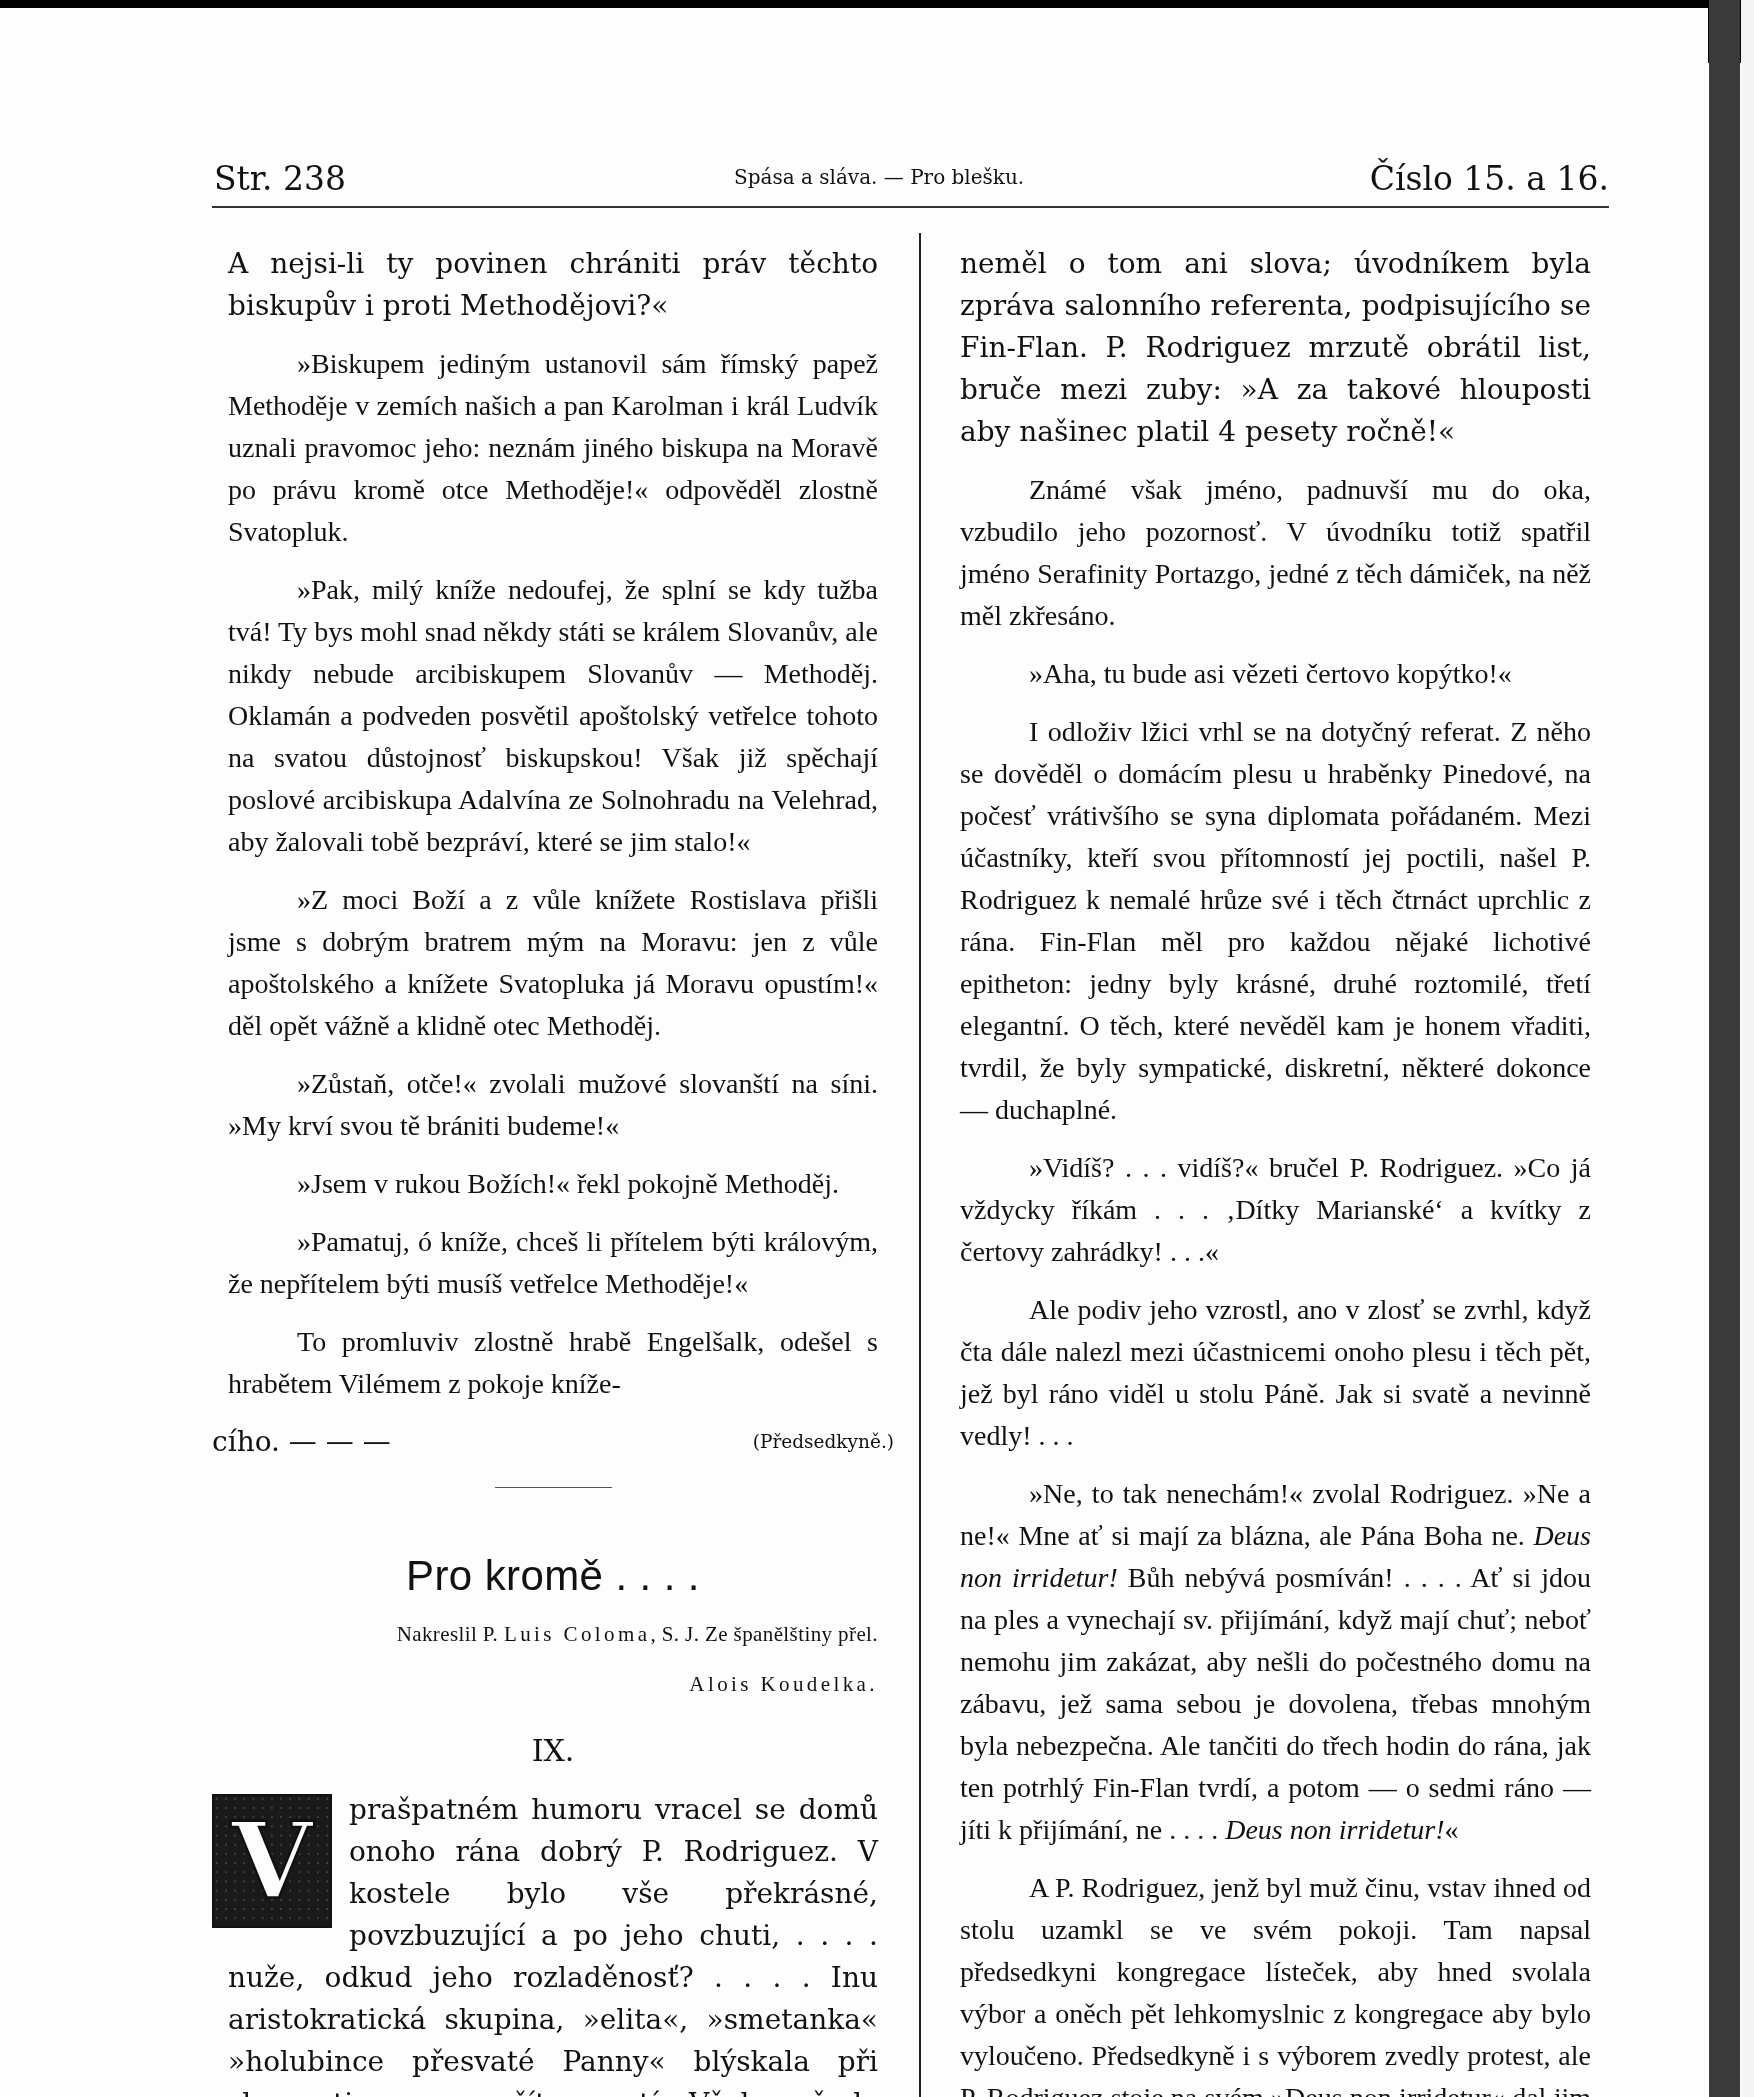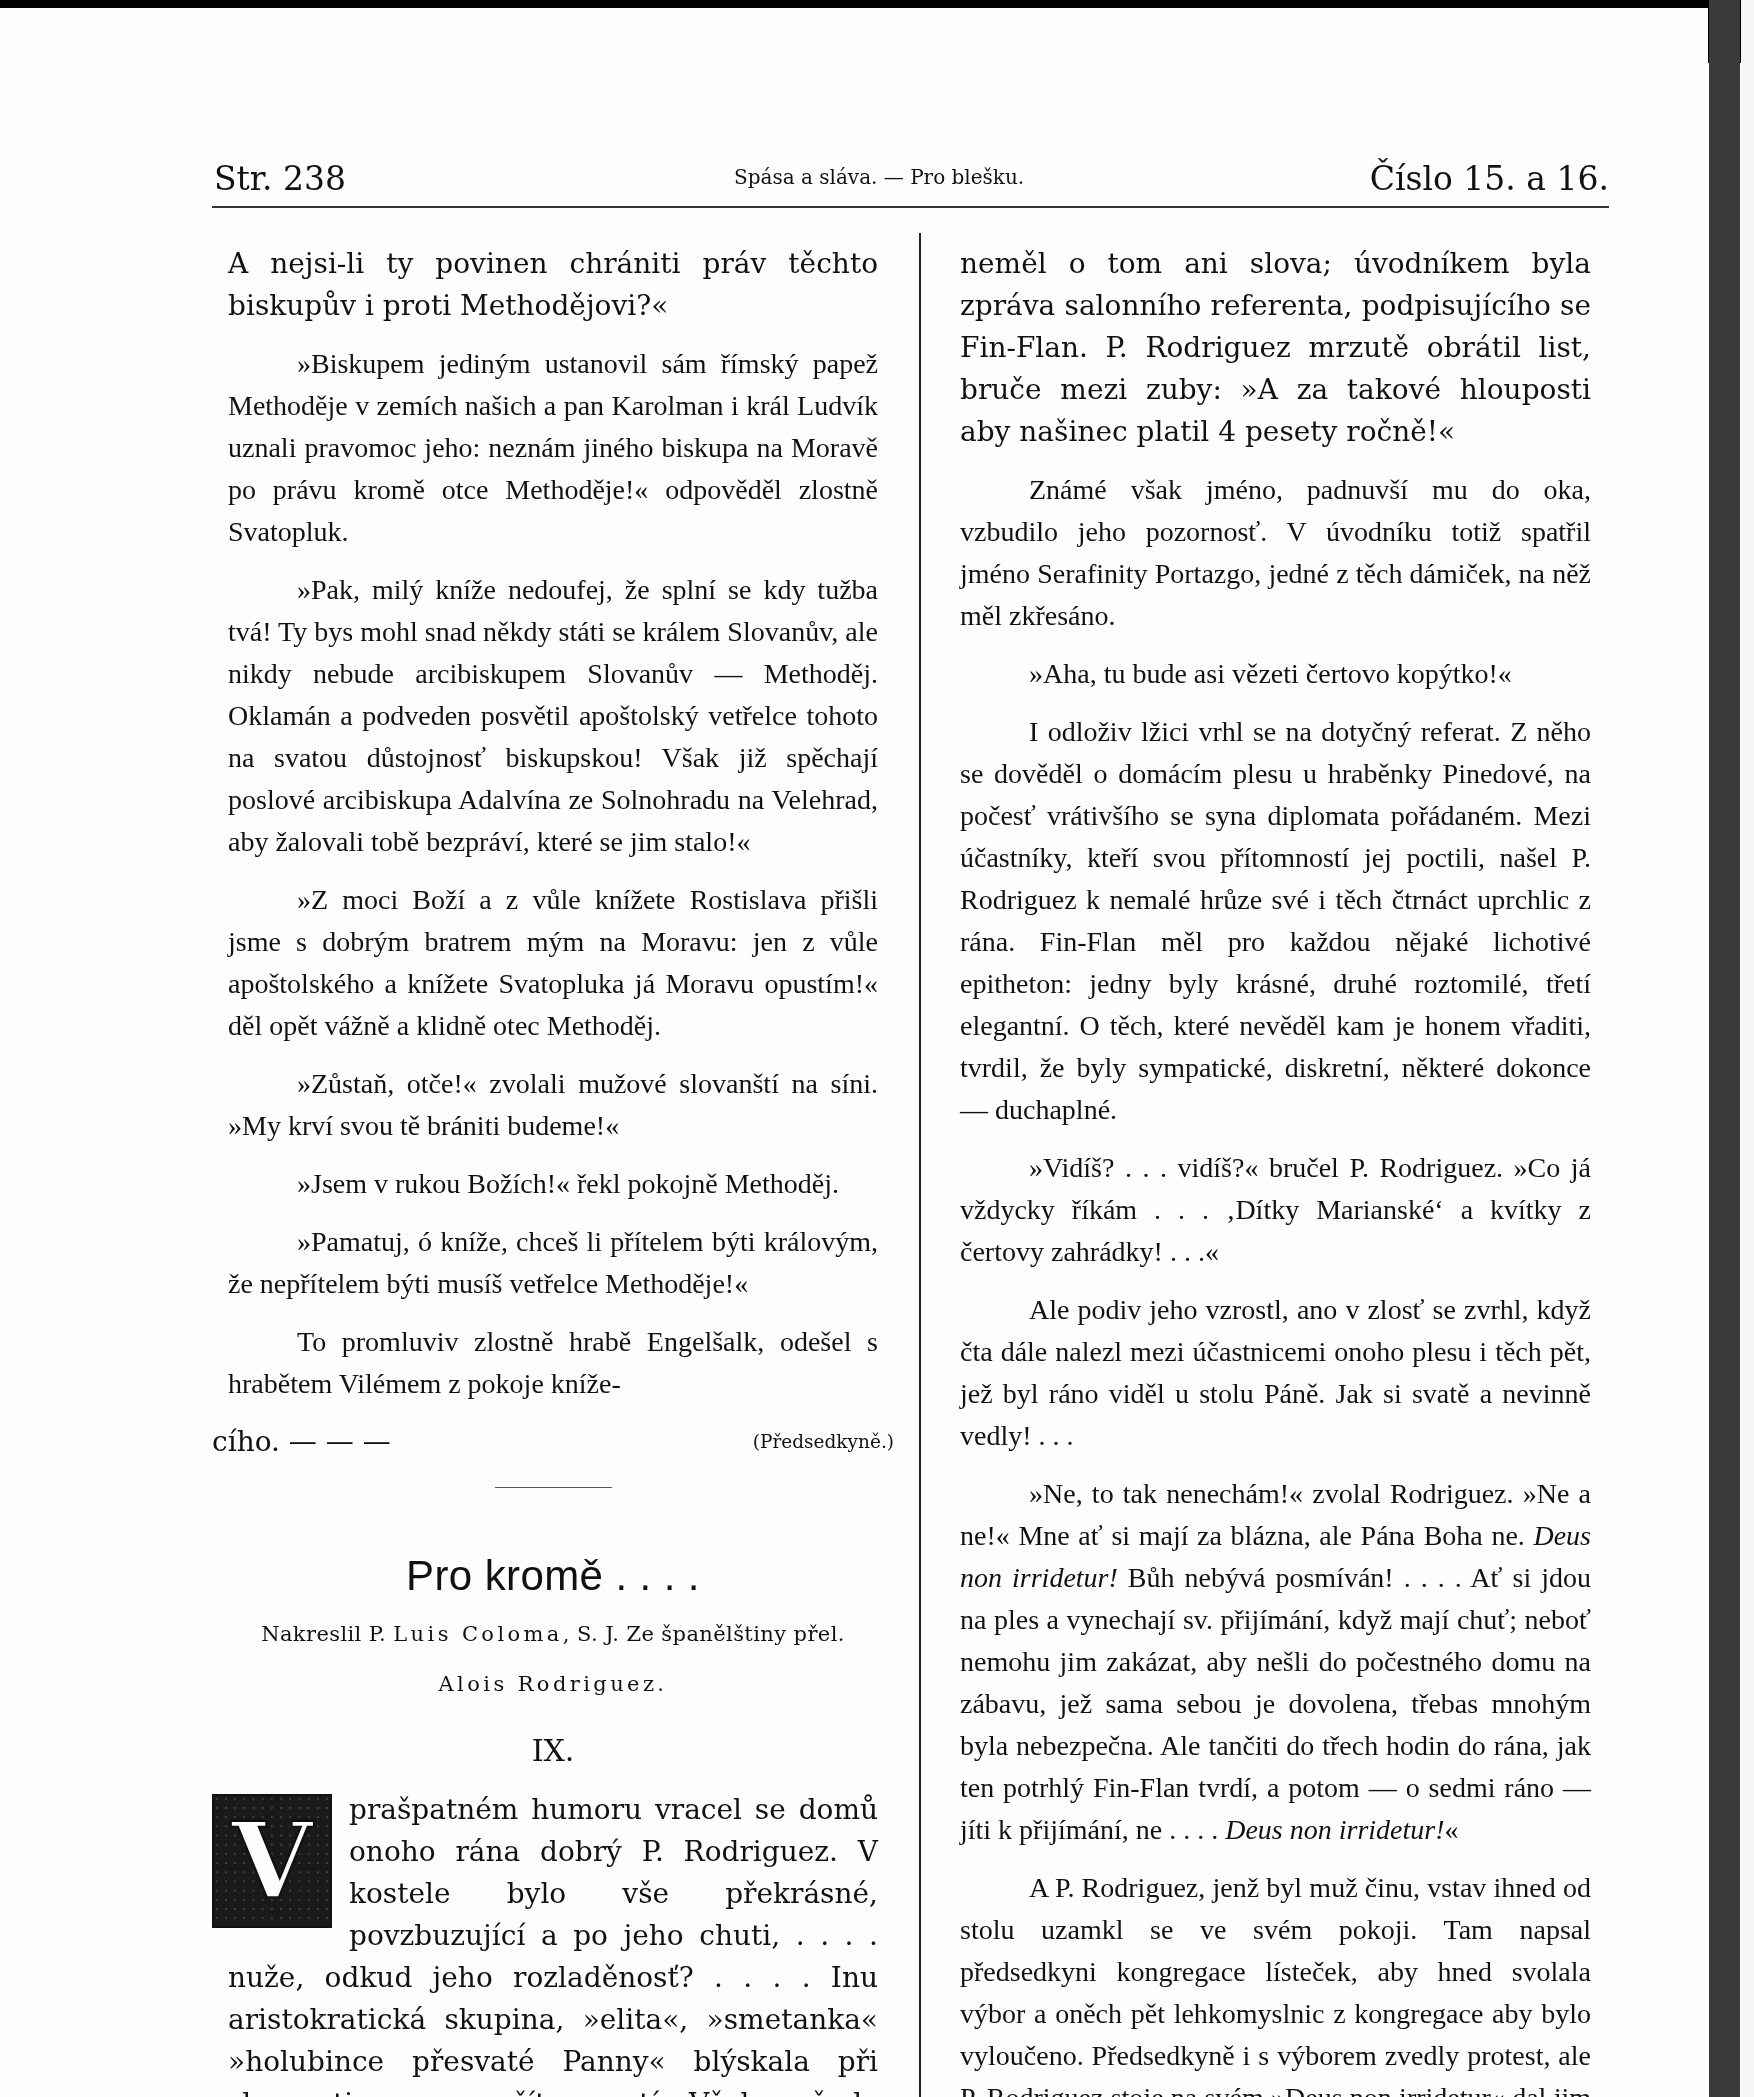--- a/index.html
+++ b/index.html
@@ -28,21 +28,21 @@
   .col p { margin: 16px; text-indent: 0; hyphens: manual; }
   .col p.ind { text-indent: 69px; font-family: Liberation Serif, serif; }
   .col p span { }
   .it { font-style: italic; }
 
   .cont-line { display: flex; justify-content: space-between; align-items: flex-start; }
   .cont-note { font-size: 18.5px; }
 
   .sep-rule { width: 117px; height: 1.3px; background: #555; margin: 23.5px auto 63px auto; }
   .story-title { text-align: center; font-size: 42px; line-height: 50px; margin: 0 0 8.4px 0; font-family: "Liberation Sans", sans-serif; font-weight: normal; letter-spacing: 0.4px; }
-  .byline { text-align: center; font-size: 21px; line-height: 34px; margin: 0; letter-spacing: 0.4px; }
+  .byline { text-align: right; font-size: 21px; line-height: 34px; margin: 0; letter-spacing: 0.4px; font-family: Liberation Serif, serif; }
   .byline .spaced { letter-spacing: 3.4px; }
   .chapter { text-align: center; font-size: 30px; line-height: 42px; margin: 29px 0 17px 0; }
 
   .dropcap-wrap { position: relative; }
   .dropcap {
     float: left; width: 120px; height: 134px; margin: 5px 17px 0 0;
     border: 2.5px double #111; box-sizing: border-box; background:
       radial-gradient(circle at 30% 30%, #444 0.8px, transparent 1.3px) 0 0/9.2px 9.2px,
       #1a1a1a;
     display: flex; align-items: center; justify-content: center;
@@ -85,21 +85,21 @@
     </div>
 
     <div class="sep-rule"></div>
 
     <h1 class="story-title">Pro kromě . . . .</h1>
     <p class="byline">
       <span>Nakreslil P.</span>
       <span class="spaced">Luis Coloma</span><span>, S. J. Ze španělštiny přel.</span>
     </p>
     <p class="byline">
-      <span class="spaced">Alois Rodriguez.</span>
+      <span class="spaced">Alois Koudelka.</span>
     </p>
     <div class="chapter">IX.</div>
 
     <div class="dropcap-wrap">
       <div class="dropcap">
         <span>V</span>
       </div>
       <p>prašpatném humoru vracel se domů onoho rána dobrý P. Rodriguez. V kostele bylo vše překrásné, povzbuzující a po jeho chuti, . . . . nuže, odkud jeho rozladěnosť? . . . . Inu aristokratická skupina, »elita«, »smetanka« »holubince přesvaté Panny« blýskala při slavnosti svou nepřítomností. Všeho všudy zpozoroval u stolu Páně z devatenácti dámiček toliko — pět.</p>
     </div>
 

